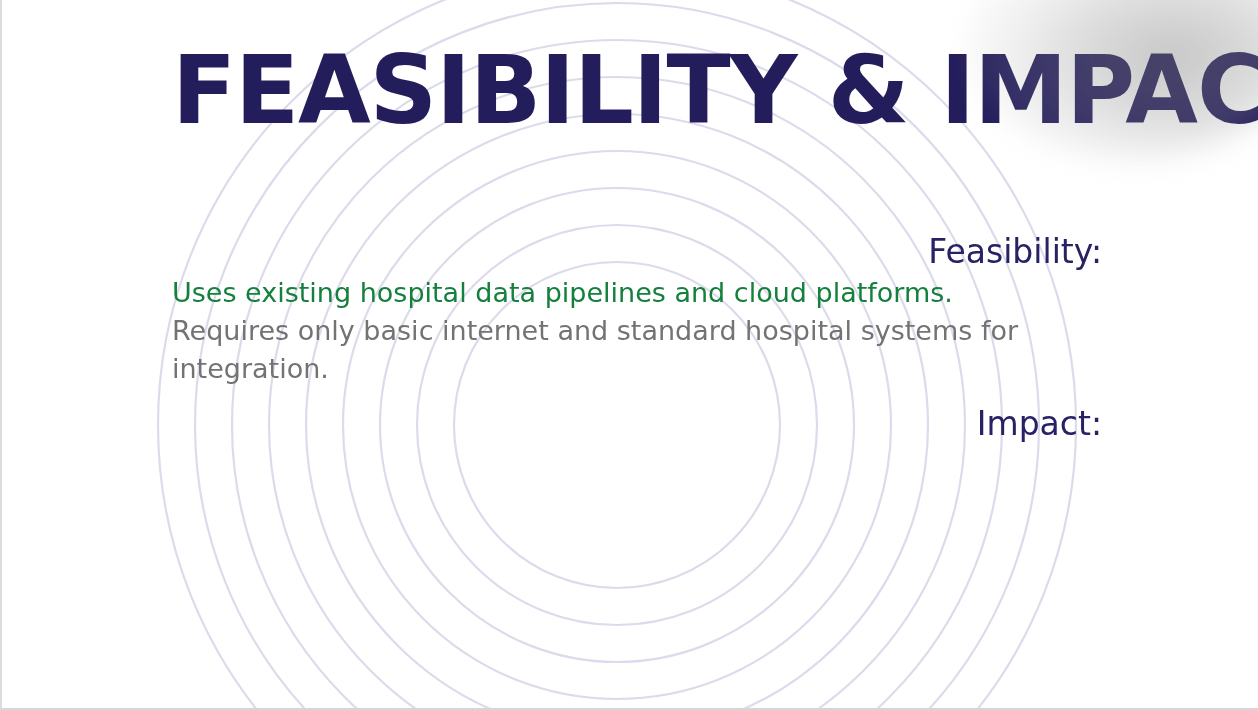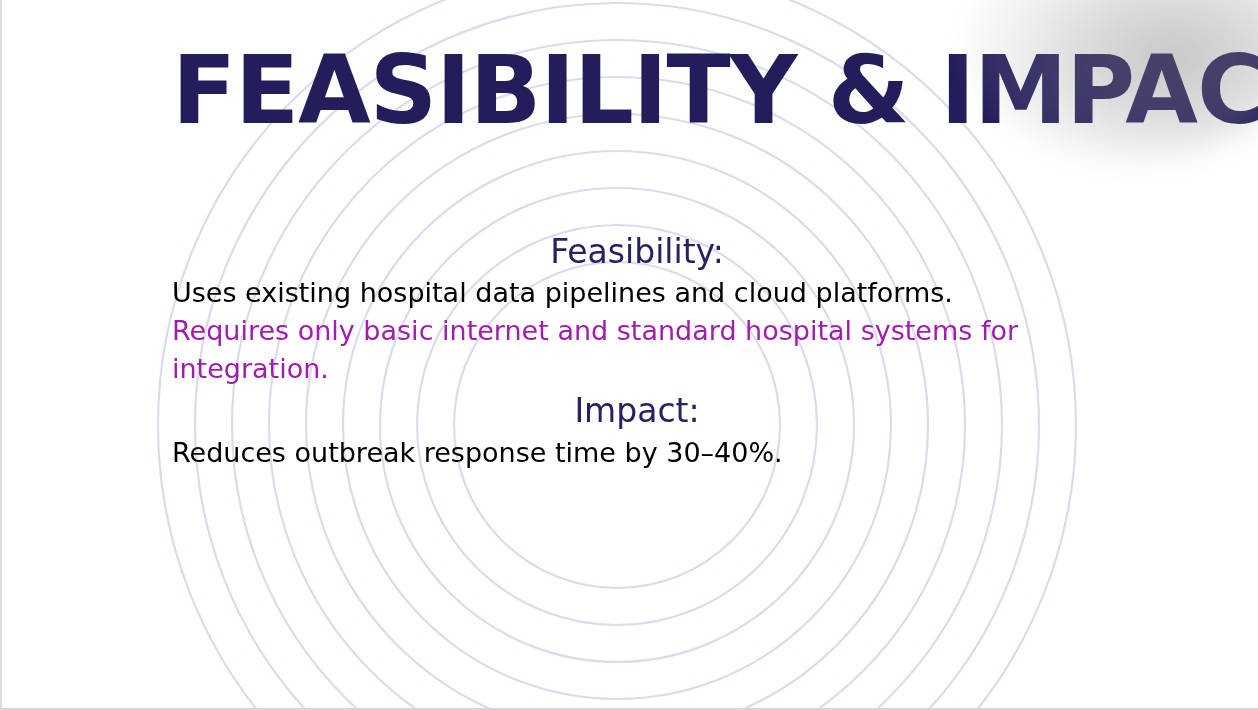--- a/index.html
+++ b/index.html
@@ -83,45 +83,45 @@
     top: 232px;
     width: 930px;
   }
 
   .section-heading {
     font-family: "DejaVu Sans", sans-serif;
     font-weight: 400;
     font-size: 33px;
     line-height: 1.22;
     color: #262264;
-    text-align: center;
+    text-align: right;
     margin: 0 0 2px 0;
   }
 
   .section-heading.impact {
-    margin-top: 3px;
+    margin-top: 16px;
   }
 
   .body-line {
     font-family: "DejaVu Sans", sans-serif;
     font-weight: 400;
     font-size: 27px;
     line-height: 38px;
-    color: #000000;
+    color: #15803d;
     text-align: left;
     margin: 0;
     white-space: nowrap;
   }
 
   .body-para {
     font-family: "DejaVu Sans", sans-serif;
     font-weight: 400;
     font-size: 27px;
     line-height: 38px;
-    color: #a21caf;
+    color: #737373;
     text-align: left;
     margin: 0;
   }
 
   .wide { width: 930px; }
 </style>
 </head>
 <body>
 
 <div id="slide">
@@ -150,18 +150,17 @@
 
       <div class="section-heading">Feasibility:</div>
 
       <div class="body-line">Uses existing hospital data pipelines and cloud platforms.</div>
 
       <div class="body-para wide">Requires only basic internet and standard hospital systems for integration.</div>
 
       <div class="section-heading impact">Impact:</div>
 
 
-      <div class="body-line">Reduces outbreak response time by 30–40%.</div>
 
 
     </div>
   </div>
 </div>
 
 </body></html>

